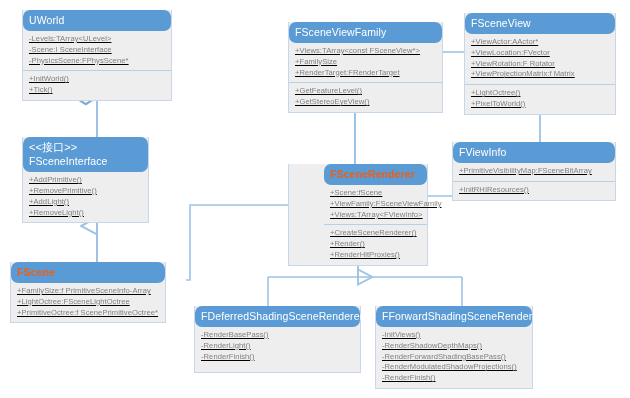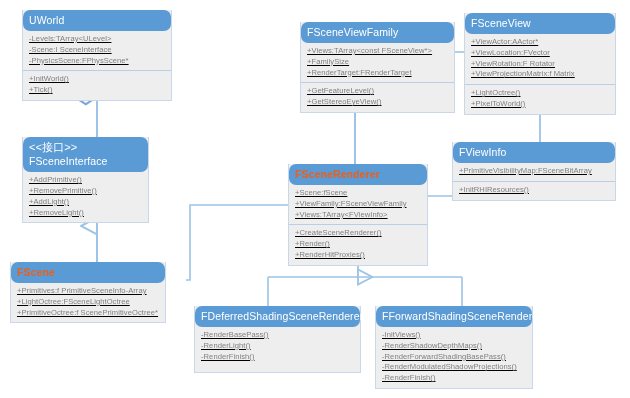--- a/index.html
+++ b/index.html
@@ -133,27 +133,27 @@
       <div>+AddLight()</div>
       <div>+RemoveLight()</div>
     </div>
   </div>
 
   <div class="uml-class" style="left:10px;top:262px;width:156px;">
     <div class="uml-header accent">
       <span>FScene</span>
     </div>
     <div class="uml-section">
-      <div>+Primitives:f PrimitiveSceneInfo-Array</div>
+      <div>+FamilySize:f PrimitiveSceneInfo-Array</div>
       <div>+LightOctree:FSceneLightOctree</div>
       <div>+PrimitiveOctree:f ScenePrimitiveOctree*</div>
     </div>
   </div>
 
-  <div class="uml-class" style="left:300px;top:22px;width:155px;">
+  <div class="uml-class" style="left:288px;top:22px;width:155px;">
     <div class="uml-header">
       <span>FSceneViewFamily</span>
     </div>
     <div class="uml-section">
       <div>+Views:TArray&lt;const FSceneView*&gt;</div>
       <div>+FamilySize</div>
       <div>+RenderTarget:FRenderTarget</div>
     </div>
     <div class="uml-section">
       <div>+GetFeatureLevel()</div>
@@ -170,21 +170,21 @@
       <div>+ViewLocation:FVector</div>
       <div>+ViewRotation:F Rotator</div>
       <div>+ViewProjectionMatrix:f Matrix</div>
     </div>
     <div class="uml-section">
       <div>+LightOctree()</div>
       <div>+PixelToWorld()</div>
     </div>
   </div>
 
-  <div class="uml-class" style="left:288px;top:164px;width:140px;">
+  <div class="uml-class" style="left:288px;top:164px;width:140px;padding-left:35px;">
     <div class="uml-header accent">
       <span>FSceneRenderer</span>
     </div>
     <div class="uml-section">
       <div>+Scene:fScene</div>
       <div>+ViewFamily:FSceneViewFamily</div>
       <div>+Views:TArray&lt;FViewInfo&gt;</div>
     </div>
     <div class="uml-section">
       <div>+CreateSceneRenderer()</div>

